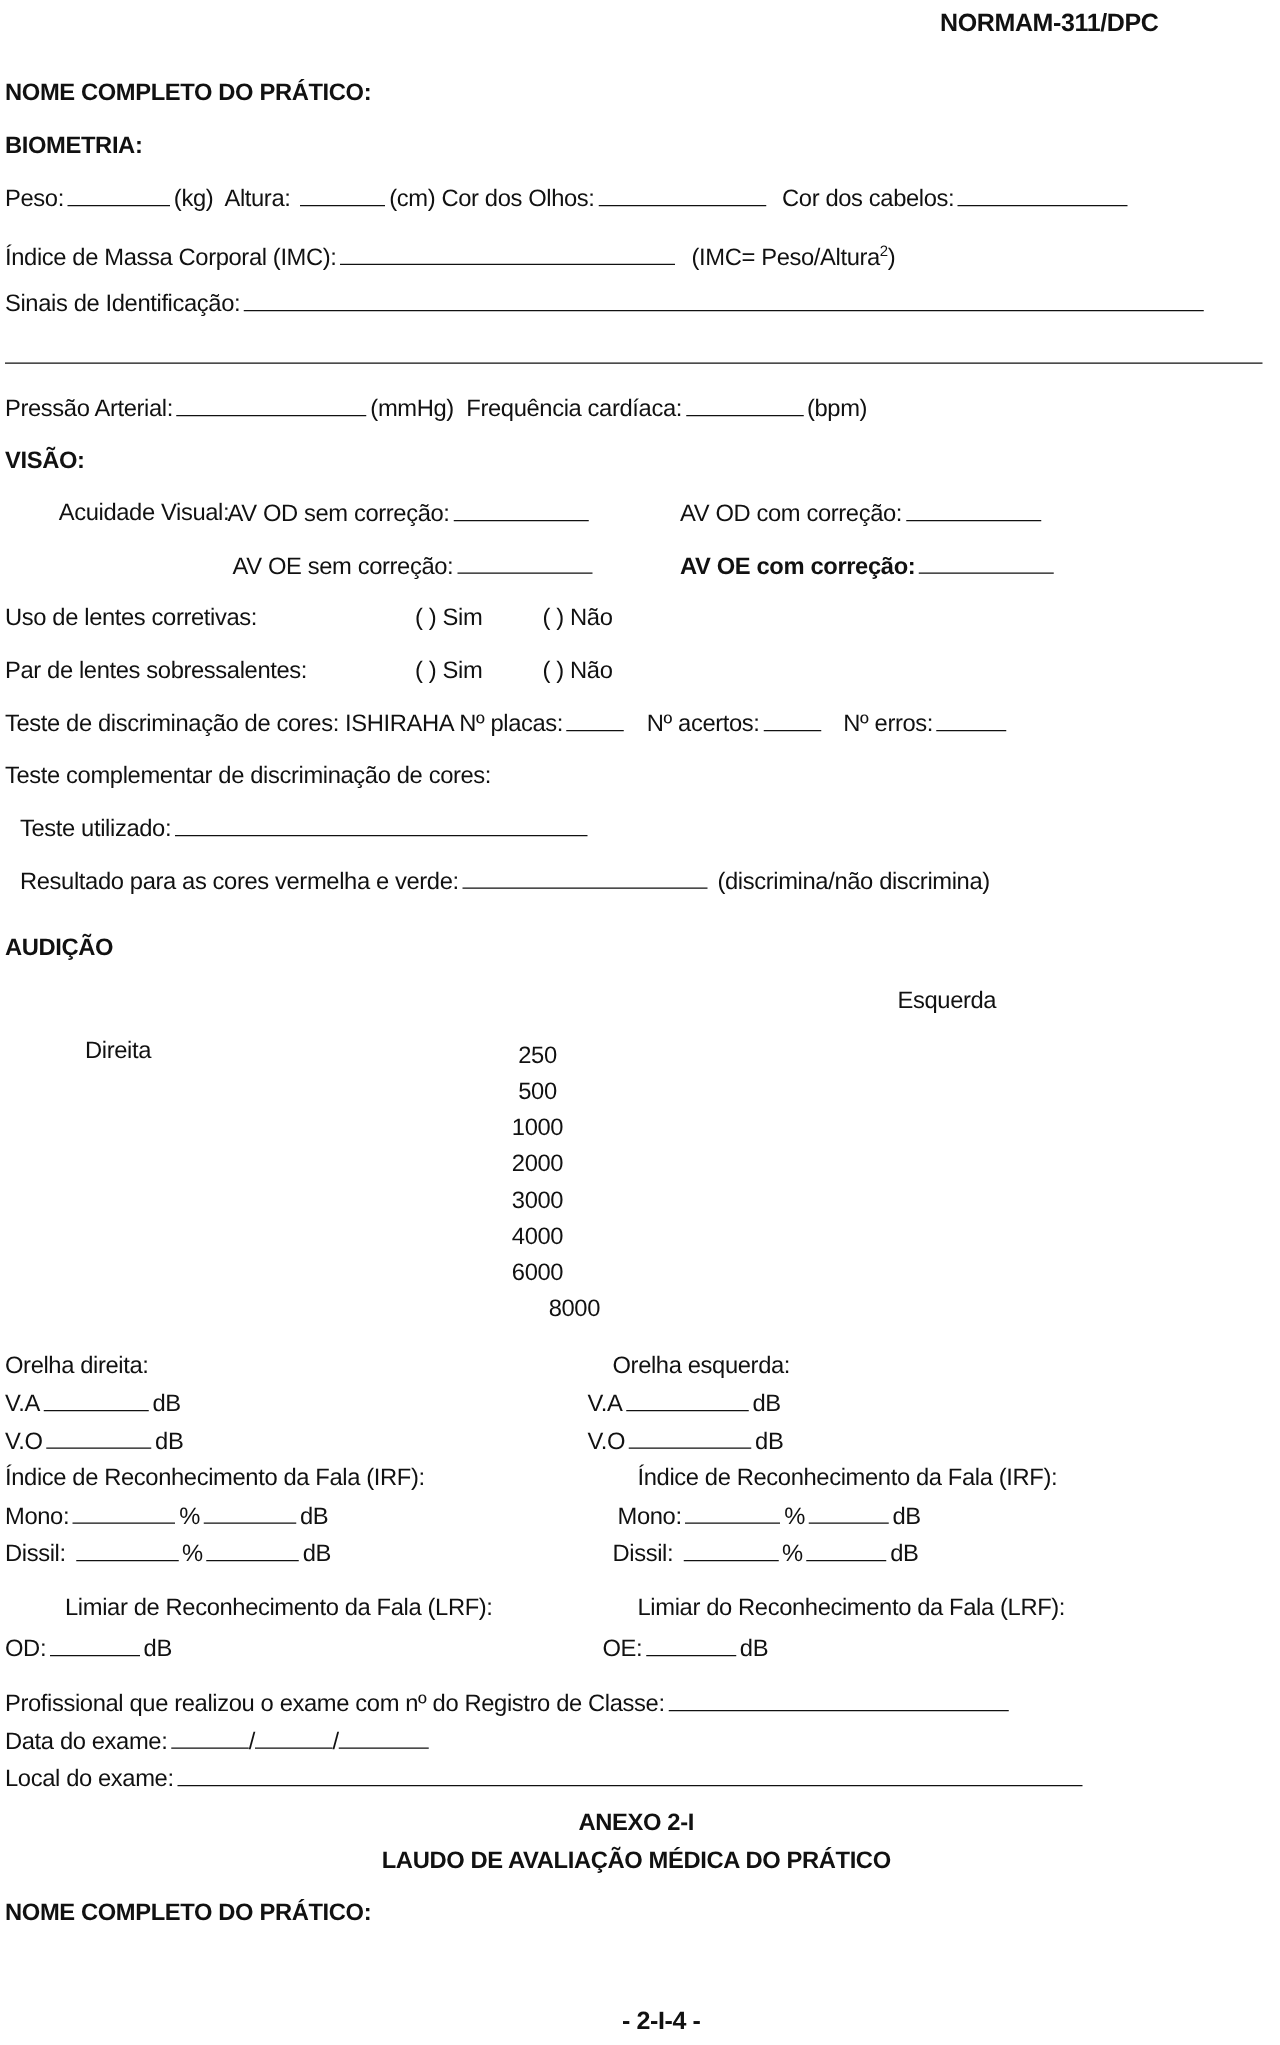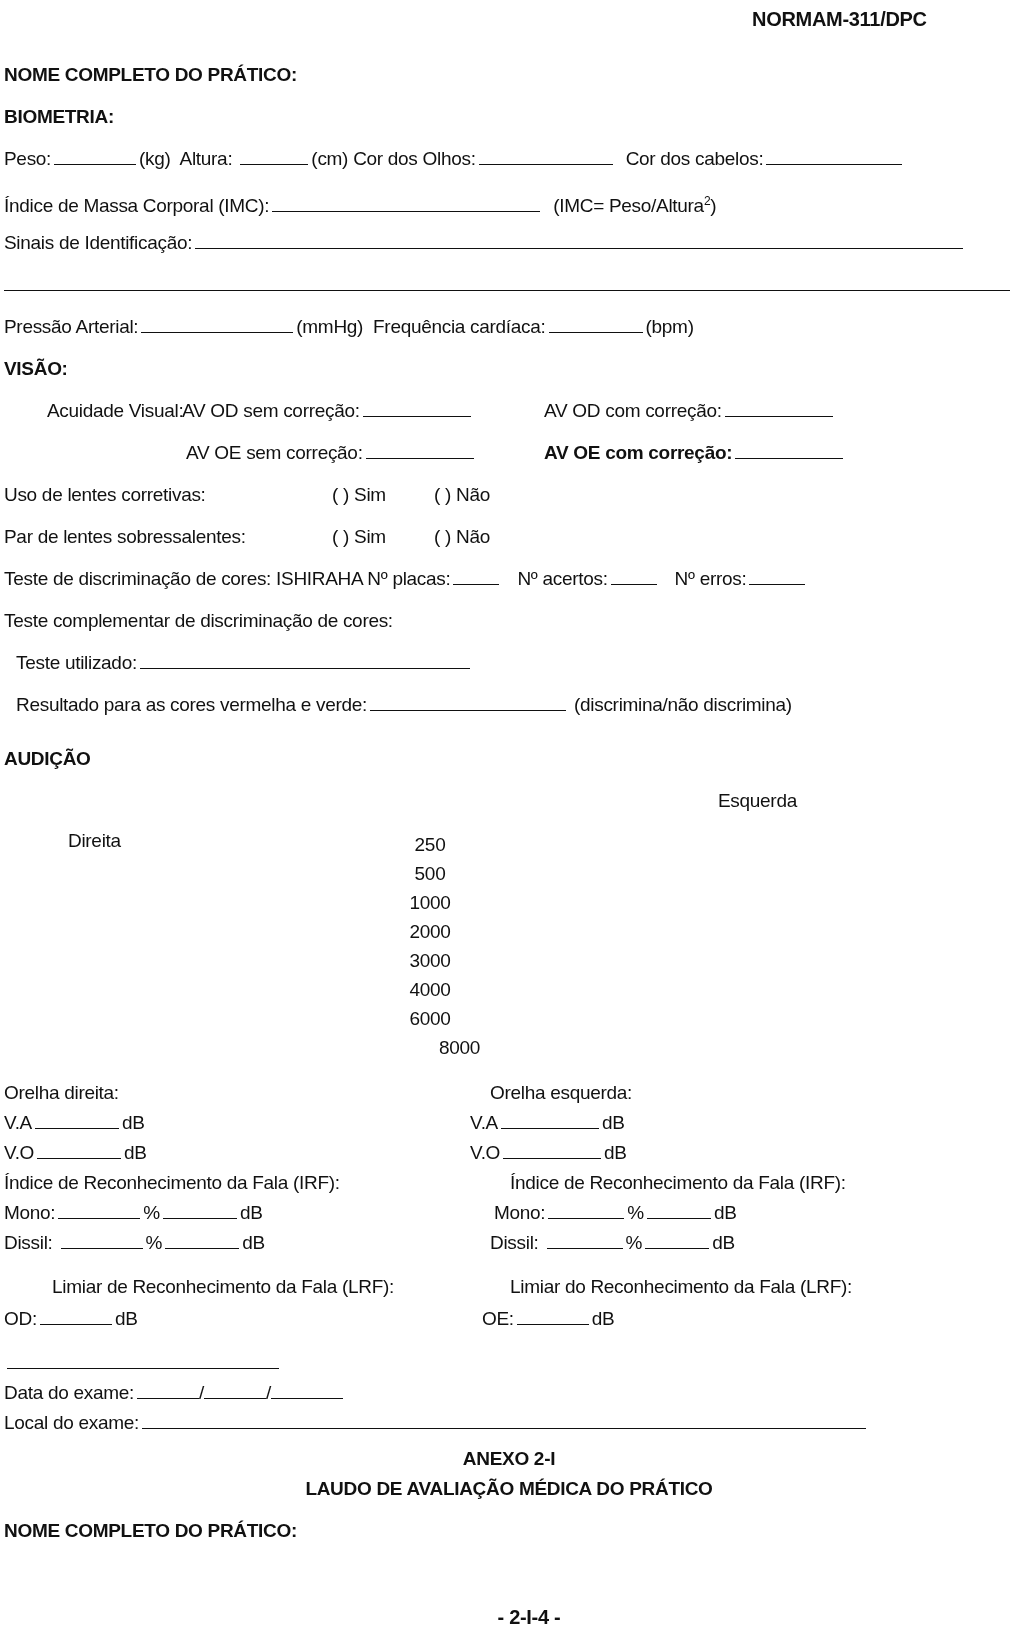--- a/index.html
+++ b/index.html
@@ -131,21 +131,21 @@
 </div>
 <div class="t" style="left:490px; top:1232px;">
   <span>Dissil:</span>&nbsp;<span class="blank" style="width:76px"></span><span>%</span><span class="blank" style="width:64px"></span><span>dB</span>
 </div>
 <div class="t" style="left:510px; top:1276px;">Limiar do Reconhecimento da Fala (LRF):</div>
 <div class="t" style="left:482px; top:1308px;">
   <span>OE:</span><span class="blank" style="width:72px"></span><span>dB</span>
 </div>
 
 <div class="t" style="left:4px; top:1352px;">
-  <span class="blank" style="width:272px"></span>
+  <span>Profissional que realizou o exame com nº do Registro de Classe:</span><span class="blank" style="width:272px"></span>
 </div>
 <div class="t" style="left:4px; top:1382px;">
   <span>Data do exame:</span><span class="blank" style="width:62px; margin-right:0"></span><span>/</span><span class="blank" style="width:62px; margin:0"></span><span>/</span><span class="blank" style="width:72px; margin-left:0"></span>
 </div>
 <div class="t" style="left:4px; top:1412px;">
   <span>Local do exame:</span><span class="blank" style="width:724px"></span>
 </div>
 
 <div class="t b center" style="left:0; width:930px; top:1448px;">ANEXO 2-I</div>
 <div class="t b center" style="left:0; width:930px; top:1478px;">LAUDO DE AVALIAÇÃO MÉDICA DO PRÁTICO</div>

